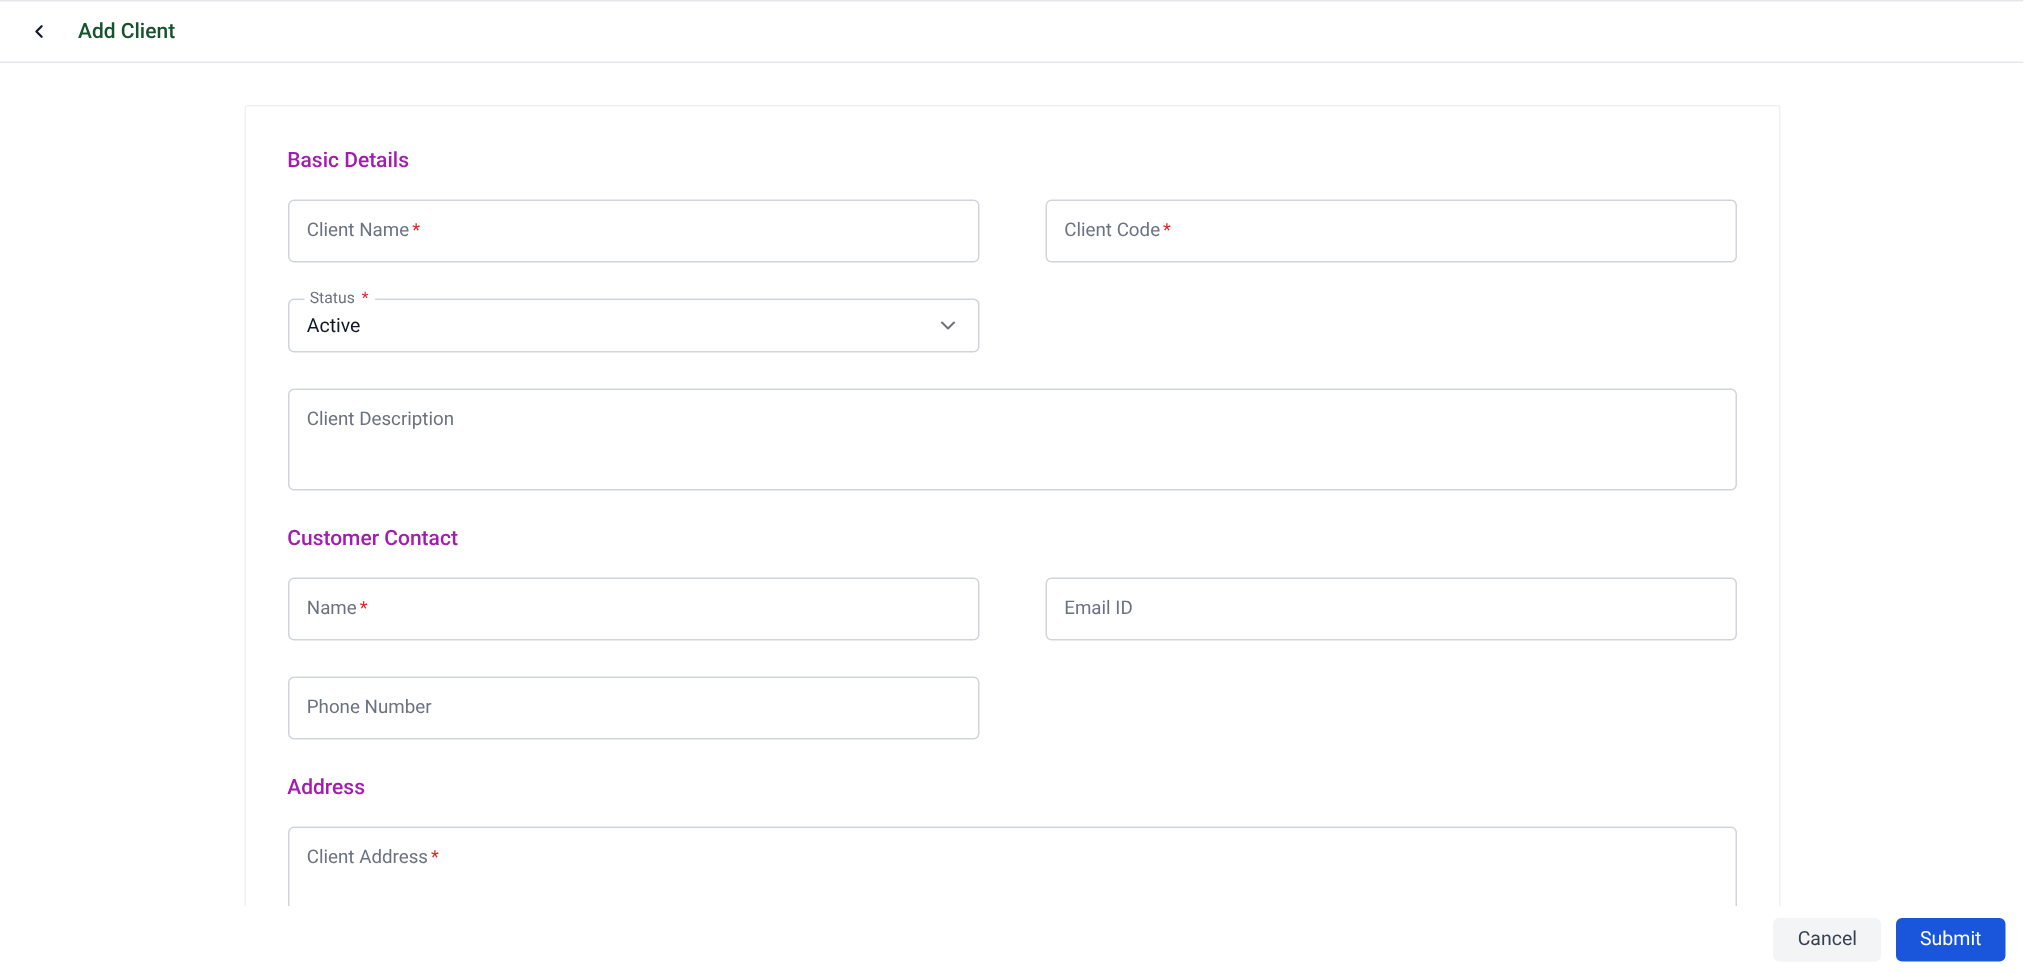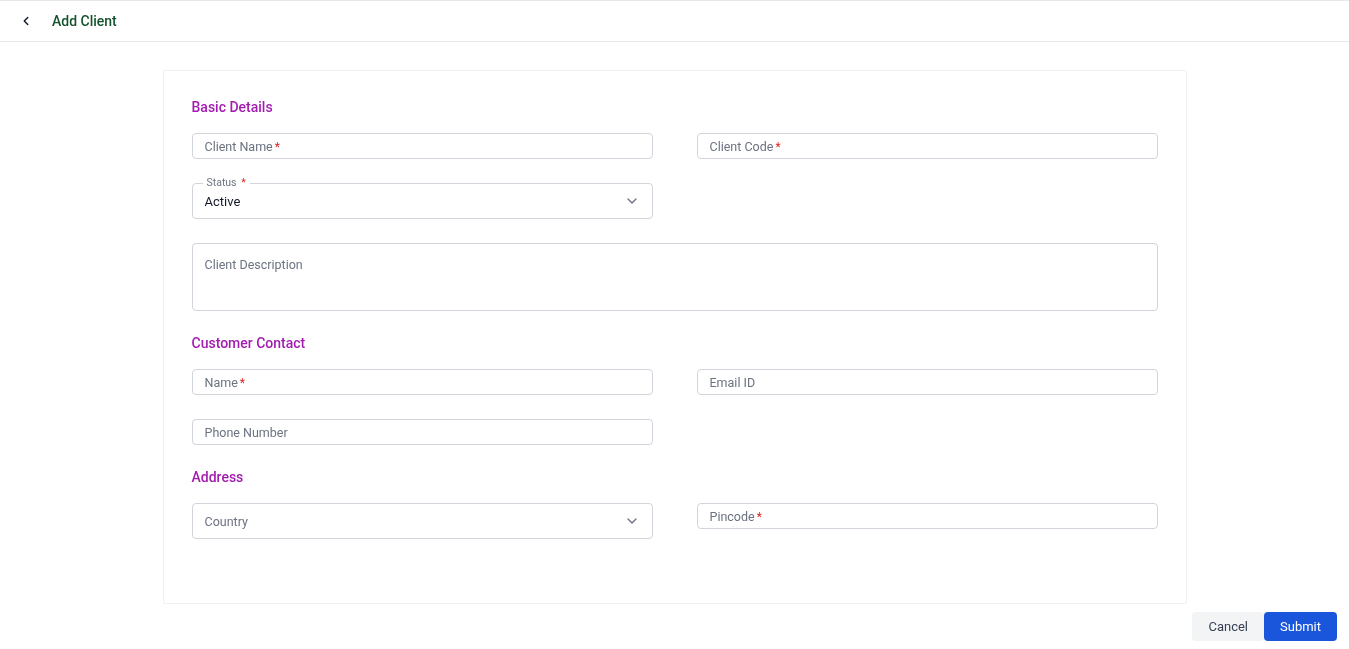--- a/index.html
+++ b/index.html
@@ -67,21 +67,21 @@
       min-width: 0;
     }
     .col-full {
       flex: 1 1 100%;
     }
     .field {
       position: relative;
       border: 1px solid #d1d5db;
       border-radius: 4px;
       background: #fff;
-      height: 26px;
+      height: 42px;
       display: flex;
       align-items: center;
       padding: 0 12px;
     }
     .field.textarea {
       height: 68px;
       align-items: flex-start;
       padding-top: 18px;
     }
     .field-placeholder {
@@ -147,20 +147,21 @@
       font-size: 13px;
       background: transparent;
     }
     .footer {
       position: fixed;
       bottom: 0;
       left: 0;
       right: 0;
       display: flex;
       justify-content: flex-end;
+      gap: 10px;
       padding: 8px 12px;
       background: #fff;
     }
     .btn {
       padding: 7px 16px;
       font-size: 13px;
       border-radius: 4px;
       cursor: pointer;
       border: none;
     }
@@ -259,20 +260,30 @@
         <div class="field">
           <span class="field-placeholder">Phone Number</span>
           <input type="text" class="input-el" style="">
         </div>
       </div>
       <div class="col"></div>
     </div>
 
     <div class="section-title spaced">Address</div>
 
+    <div class="row">
+      <div class="col-full">
+        <div class="field textarea">
+          <span class="field-placeholder">
+            <span>Client Address</span><span class="asterisk">*</span>
+          </span>
+          <input type="text" class="input-el" style="">
+        </div>
+      </div>
+    </div>
 
     <div class="row">
       <div class="col">
         <div class="select-field">
           <span class="select-placeholder">Country</span>
           <span class="chevron">
             <svg width="16" height="16" viewBox="0 0 24 24" fill="none" stroke="currentColor" stroke-width="2" stroke-linecap="round" stroke-linejoin="round">
                 <polyline points="6 9 12 15 18 9"></polyline>
               </svg>
           </span>

